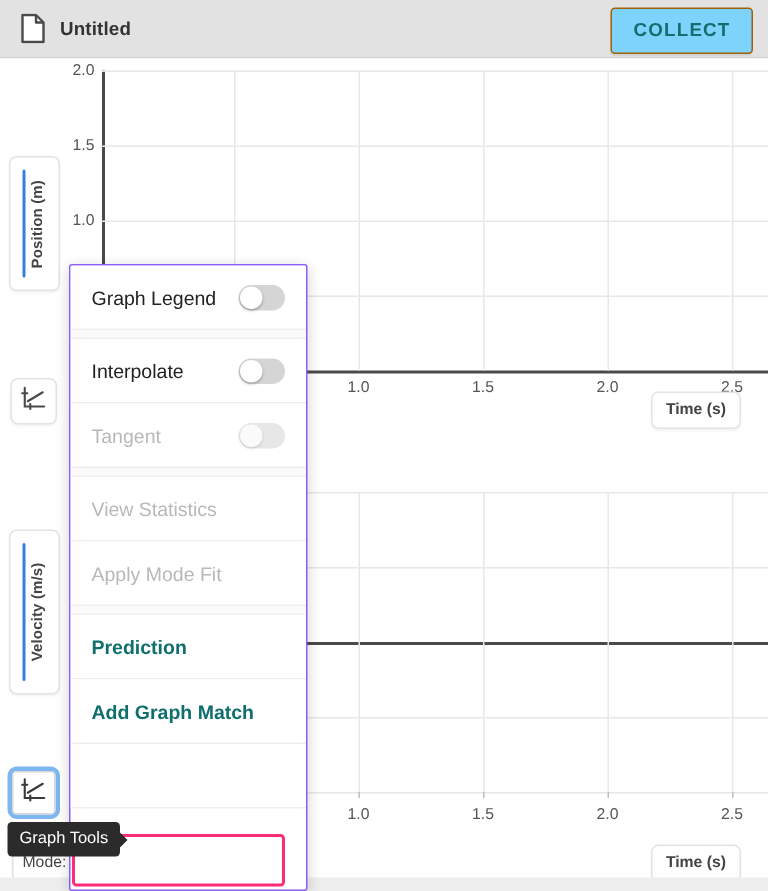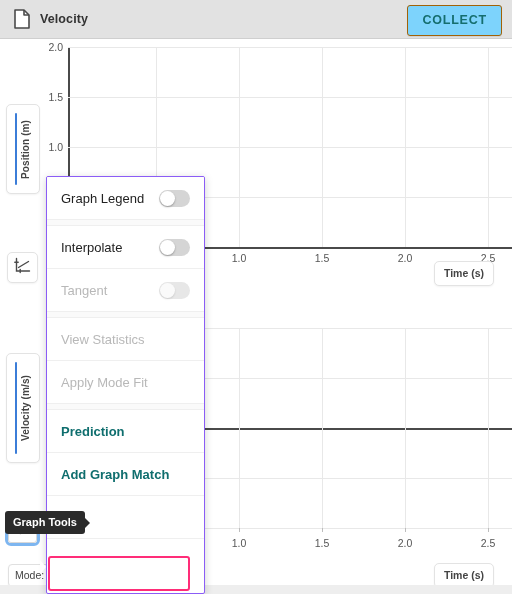--- a/index.html
+++ b/index.html
@@ -131,22 +131,22 @@
   .toggle.dim .knob { box-shadow:0 1px 2px rgba(0,0,0,.12); background:#fafafa; }
 
   
   .highlight-box {
     position:absolute; left:48px; top:517px; width:142px; height:35px;
     border:2.5px solid #ff2d78; border-radius:3px; z-index:60; pointer-events:none;
   }
 
   
   .tooltip {
-    position:absolute; left:5px; top:472px;
-    background:#2b2b2b; color:#fff; font-size:11px; font-weight:bold;
+    position:absolute; left:5px; top:509px;
+    background:#2b2b2b; color:#fff; font-size:11px; font-weight:normal;
     padding:6px 8px; border-radius:3px; line-height:1; z-index:70; white-space:nowrap;
   }
   .tooltip:after {
     content:""; position:absolute; right:-5px; top:50%; transform:translateY(-50%);
     border-top:5px solid transparent; border-bottom:5px solid transparent;
     border-left:5px solid #2b2b2b;
   }
   .caret-right {
     position:absolute; left:40px; top:521px; width:0; height:0;
     border-top:7px solid transparent; border-bottom:7px solid transparent;
@@ -159,21 +159,21 @@
 
 <div id="app">
 
   <div class="header">
     <span class="doc-icon">
       <svg width="16" height="20" viewBox="0 0 16 20">
         <path d="M1 1 h9 l5 5 v13 h-14 z" fill="#ffffff" stroke="#4a4a4a" stroke-width="1.6" stroke-linejoin="round"></path>
         <path d="M10 1 v5 h5" fill="none" stroke="#4a4a4a" stroke-width="1.6" stroke-linejoin="round"></path>
       </svg>
     </span>
-    <span class="doc-title">Velocity</span>
+    <span class="doc-title">Untitled</span>
     <button class="collect-btn">COLLECT</button>
   </div>
 
   <div class="body-area">
 
     <div class="chart" id="chart-top">
       <div class="plot">
         <div class="axis-y-line"></div>
         <div class="axis-x-line" style="top:200px;"></div>
 

